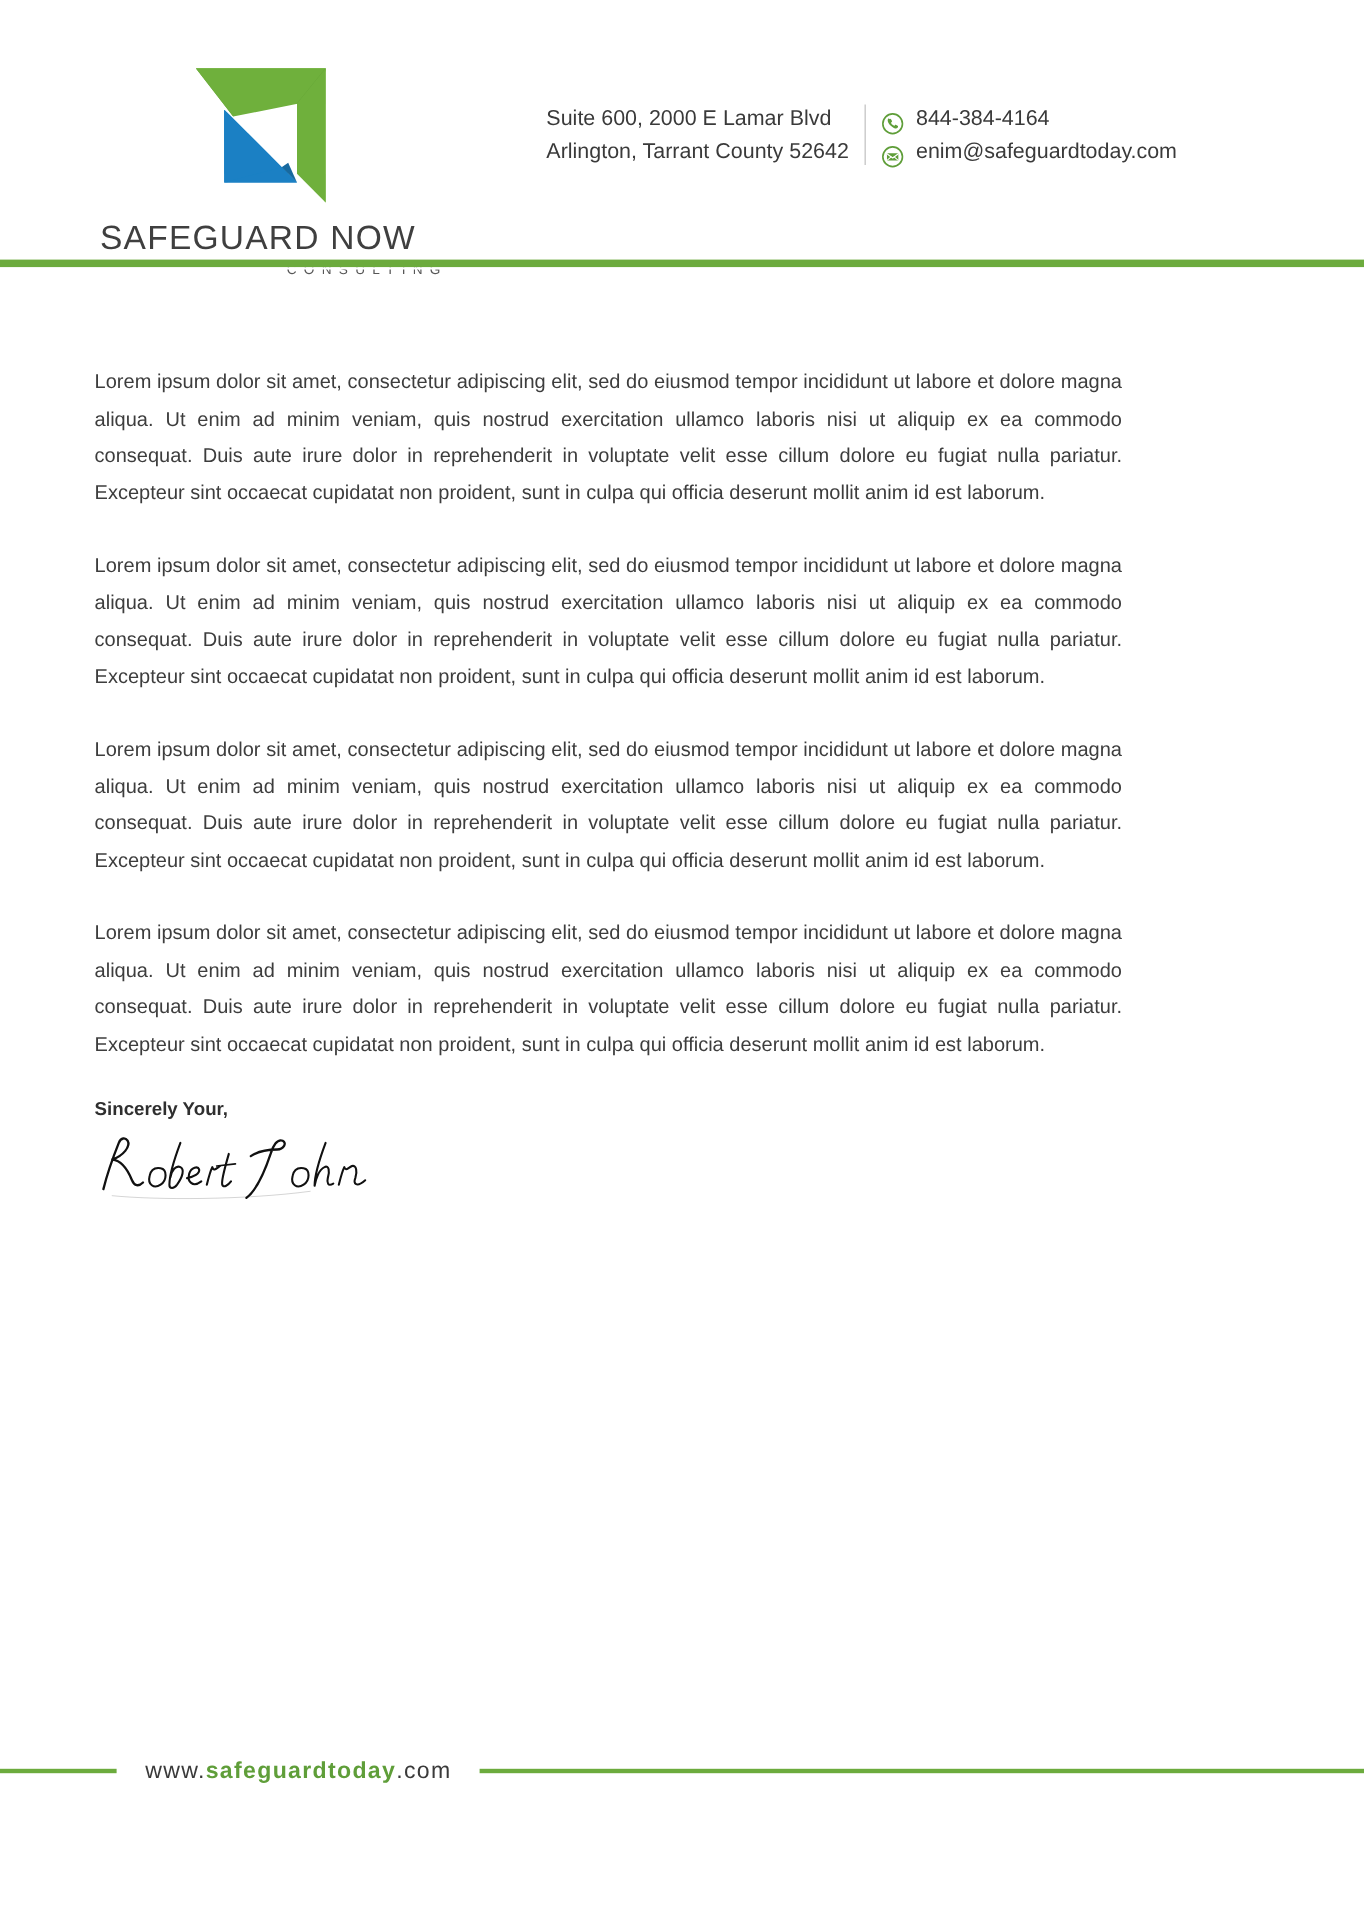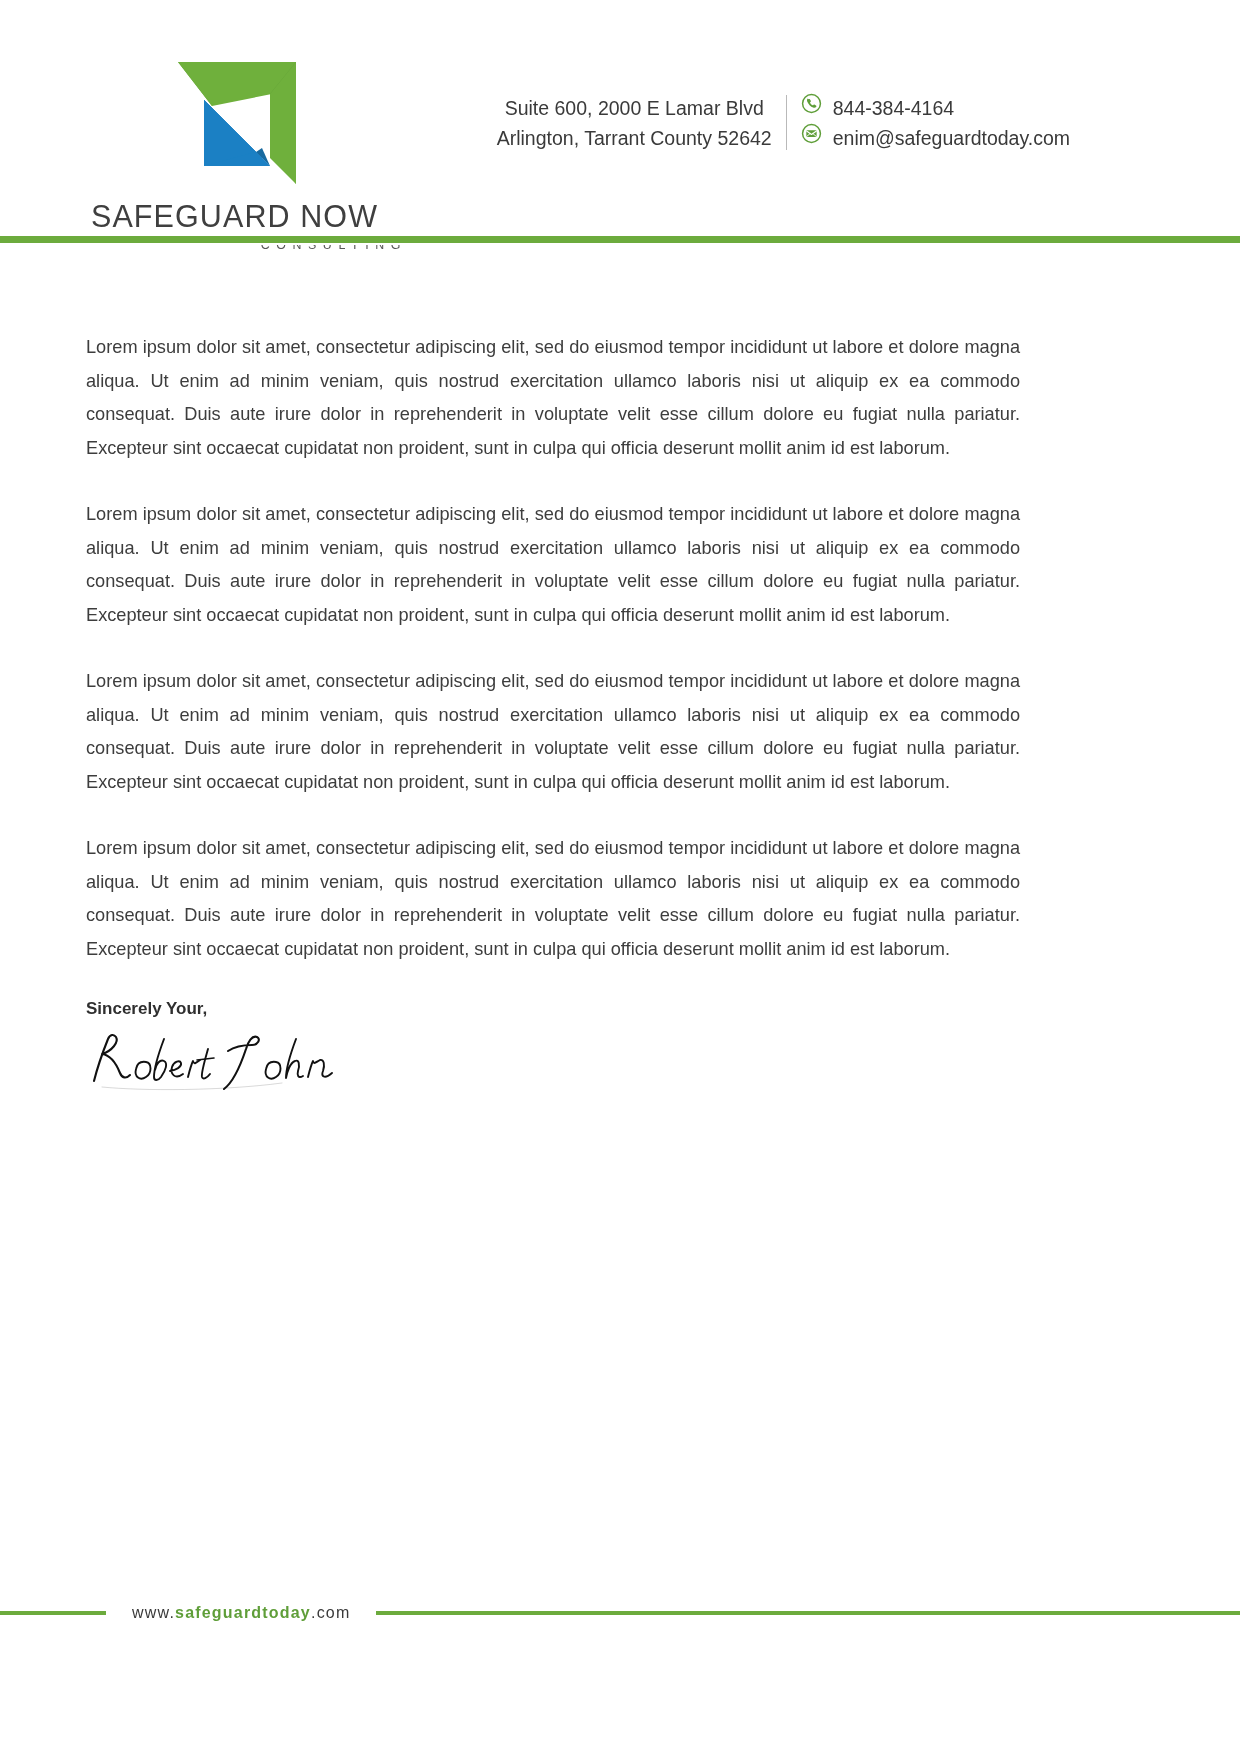--- a/index.html
+++ b/index.html
@@ -67,42 +67,42 @@
     left: 430px;
     top: 93px;
     width: 640px;
     display: flex;
     flex-direction: row;
     align-items: flex-start;
     justify-content: flex-end;
   }
 
   .contact-address {
-    text-align: center;
+    text-align: left;
     font-size: 19.5px;
     line-height: 30px;
     color: #3a3a3a;
     white-space: nowrap;
     padding-right: 14px;
   }
 
   .contact-divider {
     width: 1px;
     background: #b9b9b9;
     align-self: stretch;
     margin: 2px 0 3px 0;
   }
 
   .contact-channels {
     padding-left: 14px;
   }
 
   .contact-row {
     display: flex;
-    align-items: flex-start;
+    align-items: flex-end;
     height: 30px;
     white-space: nowrap;
   }
 
   .contact-icon {
     width: 21px;
     height: 21px;
     flex: 0 0 21px;
     margin-right: 11px;
     display: inline-flex;
@@ -191,21 +191,21 @@
     width: 106px;
     flex: 0 0 106px;
   }
   .footer-rule-right {
     height: 4px;
     background: #6cab3d;
     flex: 1 1 auto;
   }
 
   .footer-url {
-    font-size: 16px;
+    font-size: 21px;
     letter-spacing: 1.2px;
     color: #3a3a3a;
     padding: 0 26px;
     white-space: nowrap;
   }
   .footer-url .strong {
     font-weight: bold;
     color: #5f9e39;
   }
 </style>

